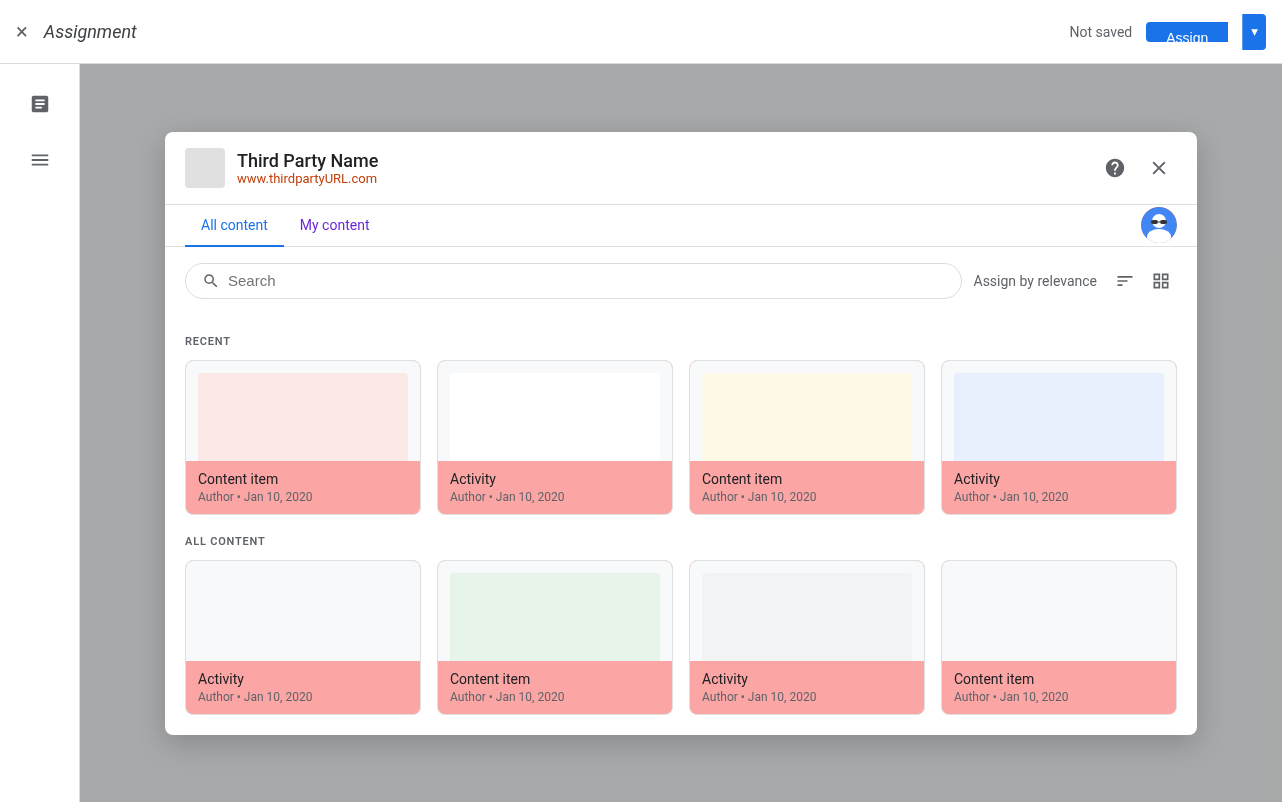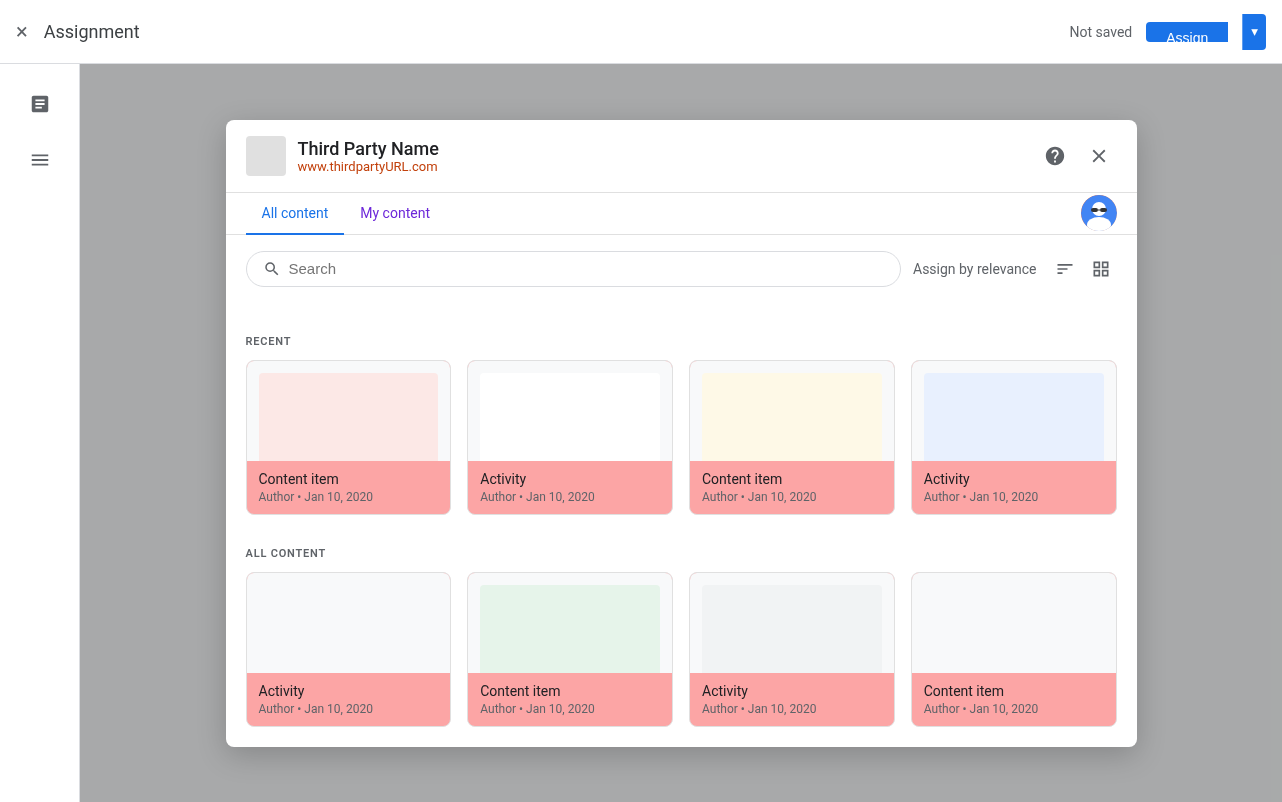--- a/index.html
+++ b/index.html
@@ -33,20 +33,21 @@
       font-size: 22px;
       cursor: pointer;
       margin-right: 16px;
     }
 
     .app-header-title {
       font-size: 18px;
       color: #3c4043;
       font-weight: 400;
       flex: 1;
+      font-style: italic;
     }
 
     .app-header-right {
       display: flex;
       align-items: center;
       gap: 14px;
     }
 
     .not-saved-text {
       color: #5f6368;
@@ -121,21 +122,21 @@
       background: rgba(0,0,0,0.3);
       display: flex;
       align-items: center;
       justify-content: center;
       z-index: 100;
     }
 
     .modal {
       background: #fff;
       border-radius: 8px;
-      width: 911px;
+      width: 1032px;
       max-height: 720px;
       overflow: hidden;
       box-shadow: 0 8px 30px rgba(0,0,0,0.2);
     }
 
     .modal-header {
       display: flex;
       align-items: center;
       padding: 16px 20px;
       border-bottom: 1px solid #e0e0e0;
@@ -283,21 +284,21 @@
       padding: 0 20px 20px;
       overflow-y: auto;
       max-height: 560px;
     }
 
     .section-label {
       font-size: 11px;
       font-weight: 600;
       color: #5f6368;
       letter-spacing: 0.8px;
-      margin: 32px 0 12px;
+      margin: 20px 0 12px;
     }
 
     .cards-grid {
       display: grid;
       grid-template-columns: repeat(4, 1fr);
       gap: 16px;
     }
 
     .card {
       border: 1px solid #e0e0e0;

